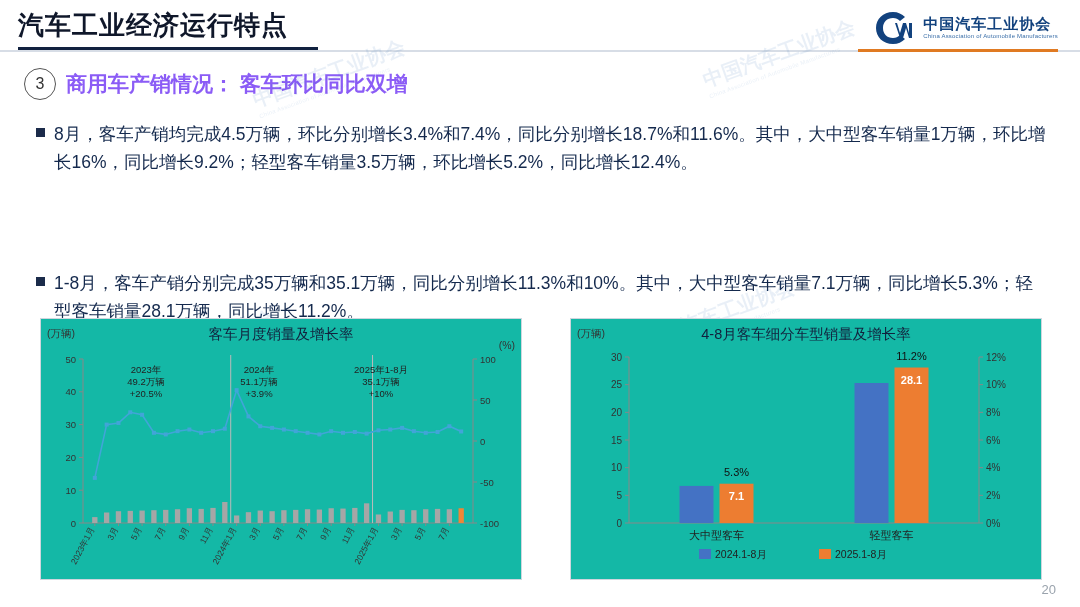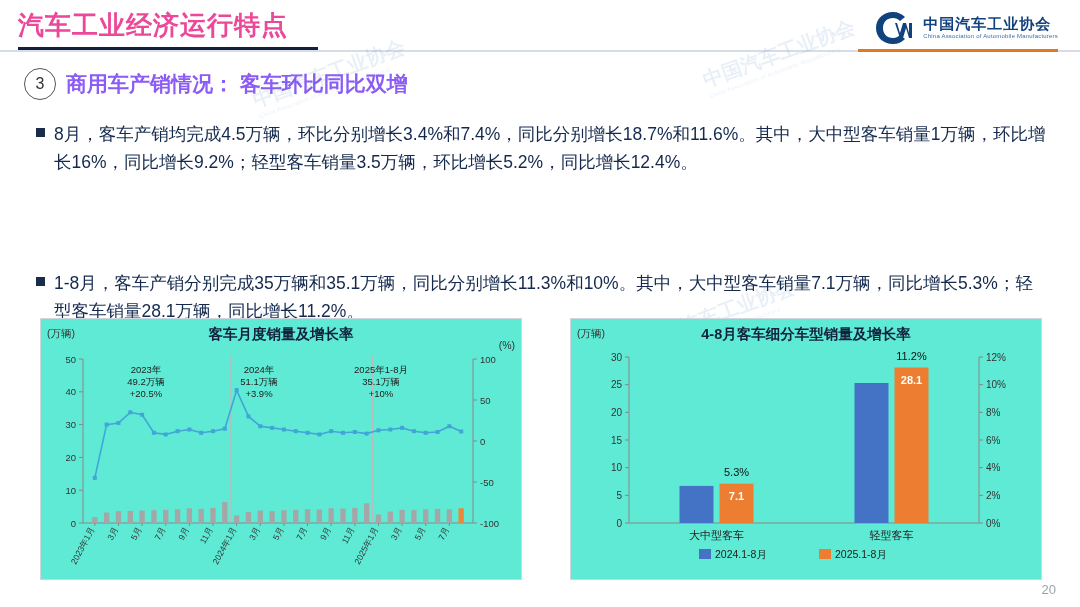--- a/index.html
+++ b/index.html
@@ -9,21 +9,21 @@
     font-family:"Liberation Sans","DejaVu Sans",sans-serif;
     position:relative;overflow:hidden;
     color:#1b2b4a;
   }
   
   .header{
     position:absolute;left:0;top:0;width:1080px;height:52px;
   }
   .header-title{
     position:absolute;left:18px;top:8px;
-    font-size:26px;font-weight:bold;color:#ec4899;letter-spacing:1px;
+    font-size:26px;font-weight:bold;color:#0f172a;letter-spacing:1px;
   }
   .header-rule{
     position:absolute;left:18px;top:47px;width:300px;height:3px;background:#11213f;
   }
   .header-rule2{
     position:absolute;left:0;top:50px;width:1080px;height:2px;background:#d7dde6;
   }
   .logo{
     position:absolute;right:22px;top:10px;height:36px;display:flex;align-items:center;gap:10px;
   }
@@ -56,27 +56,27 @@
   .bullet .sq{
     width:9px;height:9px;background:#1b2b4a;margin-top:8px;flex:none;
   }
   .bullet .txt{
     font-size:17.5px;line-height:1.62;color:#14294d;max-width:1000px;
   }
   #b1{left:36px;top:120px;width:1010px;}
   #b2{left:36px;top:236px;width:1010px;margin-top:33px;}
   
   .panel{
-    position:absolute;background:#5eead4;border:1px solid #cfd6de;
+    position:absolute;background:#14b8a6;border:1px solid #cfd6de;
   }
   #panel-left{left:40px;top:318px;width:480px;height:260px;}
   #panel-right{left:570px;top:318px;width:470px;height:260px;}
   .panel-title{
     position:absolute;left:0;right:0;top:6px;text-align:center;
-    font-size:14.5px;font-weight:bold;color:#12213d;
+    font-size:14.5px;font-weight:normal;color:#12213d;
   }
   .unit-l{position:absolute;left:6px;top:8px;font-size:10.5px;color:#333;}
   .unit-r{position:absolute;right:6px;top:20px;font-size:10.5px;color:#333;}
   
   .pageno{position:absolute;right:24px;bottom:10px;font-size:13px;color:#9aa3ad;}
   
   .wm{
     position:absolute;opacity:.10;color:#2f6fb5;font-weight:bold;
     transform:rotate(-20deg);white-space:nowrap;pointer-events:none;
     font-size:20px;

